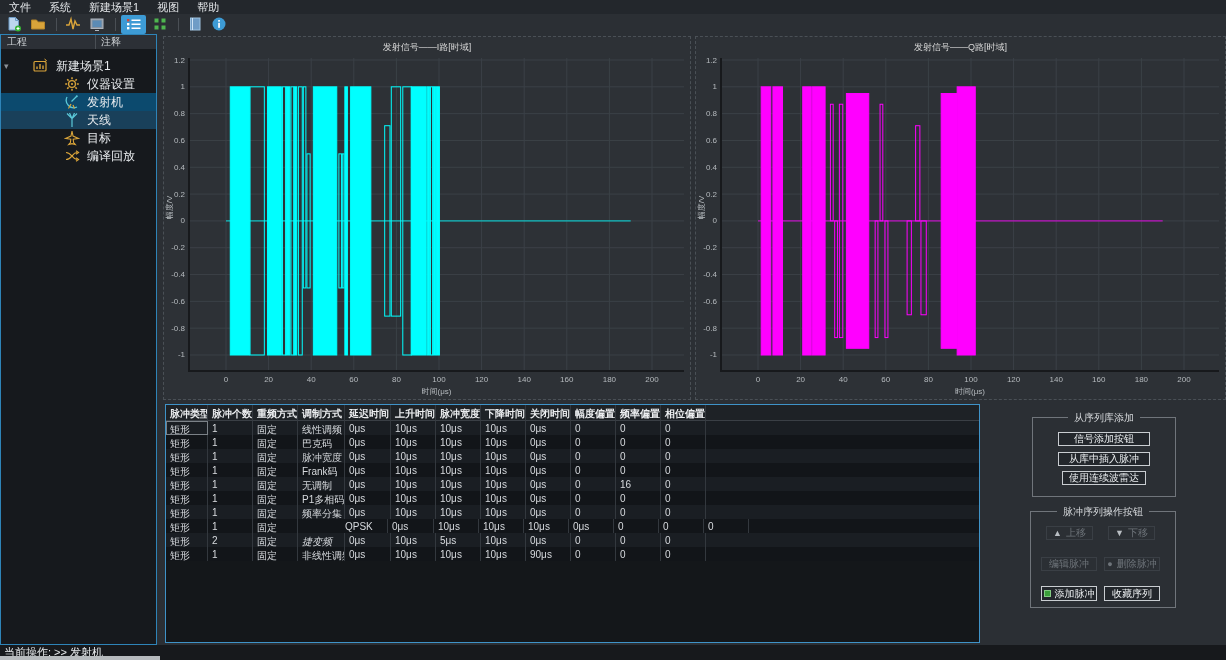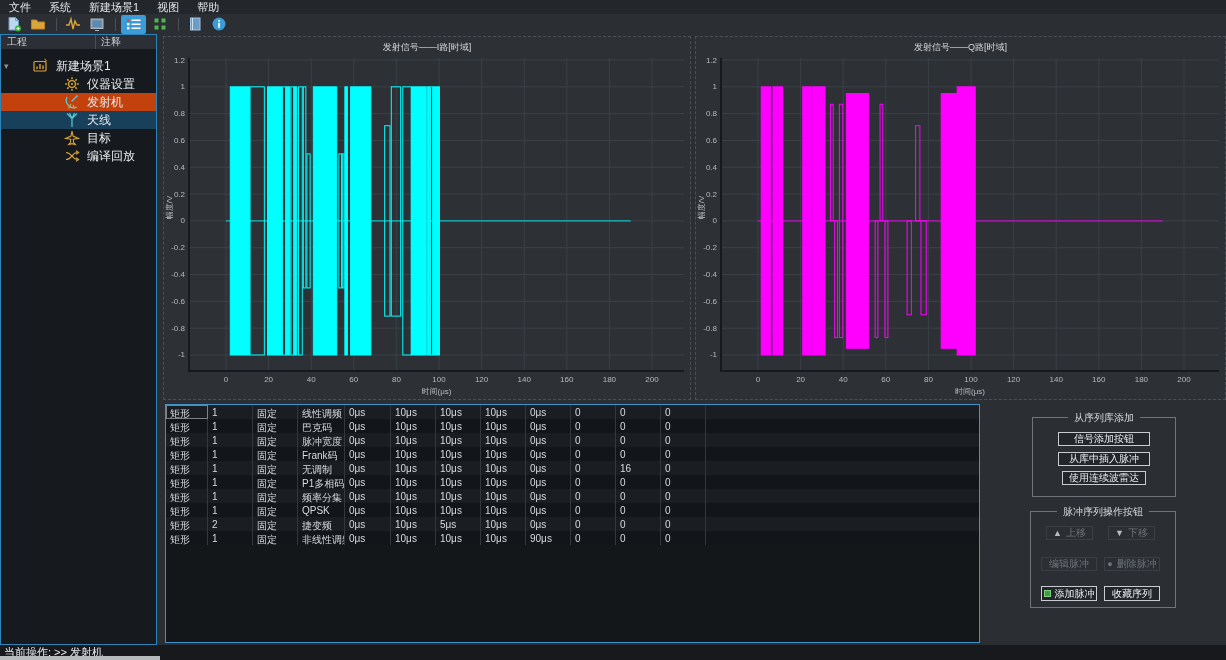--- a/index.html
+++ b/index.html
@@ -16,21 +16,21 @@
   .tbi.active{background:#3d9bd5;border-radius:2px;width:25px;height:19px}
   .tb-sep{width:1px;height:13px;background:#4a4f55;margin:0 5px}
 
   
   .sidebar{position:absolute;left:0;top:34px;width:157px;height:611px;background:#16191d;border:1px solid #2e84b8}
   .tree-header{display:flex;height:14px;background:#2c3036;font-size:10px;color:#ced2d6;align-items:center}
   .tree-header .th1{width:95px;padding-left:6px;border-right:1px solid #4a4f55;height:100%;display:flex;align-items:center}
   .tree-header .th2{padding-left:5px}
   .tree{padding-top:8px}
   .tree-row{height:18px;display:flex;align-items:center;font-size:12px;color:#e8ebee;white-space:nowrap}
-  .tree-row.selected{background:#c2410c}
+  .tree-row.selected{background:#0c4a6e}
   .tree-row.highlighted{background:#19405a}
   .tree-row .expander{width:10px;margin-left:3px;color:#8a9096;font-size:9px;line-height:10px}
   .tree-row.root .t-icon{margin-left:18px}
   .tree-row.child{padding-left:62px}
   .t-icon{width:17px;height:16px;display:inline-flex;align-items:center;justify-content:center}
   .t-label{margin-left:7px}
 
   
   .chart{position:absolute;top:36px;height:364px;background:#2d3136;border:1px dashed #4a5056}
   #chart1{left:163px;width:528px}
@@ -339,20 +339,35 @@
       <rect x="184.04899999999998" y="67.24969999999999" width="2.7690000000000055" height="116.6583" fill="none" stroke="#ff00ff" stroke-width="1"></rect>
       <rect x="188.94799999999998" y="183.908" width="2.9820000000000277" height="116.65830000000003" fill="none" stroke="#ff00ff" stroke-width="1"></rect>
       <rect x="211.1" y="183.908" width="4.259999999999991" height="93.86299999999997" fill="none" stroke="#ff00ff" stroke-width="1"></rect>
       <rect x="219.62" y="88.7041" width="4.259999999999991" height="95.20389999999999" fill="none" stroke="#ff00ff" stroke-width="1"></rect>
       <rect x="224.945" y="183.908" width="5.324999999999989" height="93.86299999999997" fill="none" stroke="#ff00ff" stroke-width="1"></rect>
       <rect x="245.17999999999998" y="56.5225" width="15.974999999999994" height="254.771" fill="#ff00ff" stroke="#ff00ff" stroke-width="1"></rect>
       <rect x="261.155" y="49.818" width="18.105000000000018" height="268.18000000000006" fill="#ff00ff" stroke="#ff00ff" stroke-width="1"></rect>
     </svg></div>
 
 <div class="table-panel" id="tableEl">
+    <div class="t-head">
+      <div class="t-cell" style="width: 42px;">脉冲类型</div>
+      <div class="t-cell" style="width: 45px;">脉冲个数</div>
+      <div class="t-cell" style="width: 45px;">重频方式</div>
+      <div class="t-cell" style="width: 47px;">调制方式</div>
+      <div class="t-cell" style="width: 46px;">延迟时间</div>
+      <div class="t-cell" style="width: 45px;">上升时间</div>
+      <div class="t-cell" style="width: 45px;">脉冲宽度</div>
+      <div class="t-cell" style="width: 45px;">下降时间</div>
+      <div class="t-cell" style="width: 45px;">关闭时间</div>
+      <div class="t-cell" style="width: 45px;">幅度偏置</div>
+      <div class="t-cell" style="width: 45px;">频率偏置</div>
+      <div class="t-cell" style="width: 45px;">相位偏置</div>
+      <div class="t-cell t-fill"></div>
+    </div>
     <div class="t-row even">
       <div class="t-cell focus-cell" style="width: 42px;">矩形</div>
       <div class="t-cell" style="width: 45px;">1</div>
       <div class="t-cell" style="width: 45px;">固定</div>
       <div class="t-cell" style="width: 47px;">线性调频</div>
       <div class="t-cell" style="width: 46px;">0μs</div>
       <div class="t-cell" style="width: 45px;">10μs</div>
       <div class="t-cell" style="width: 45px;">10μs</div>
       <div class="t-cell" style="width: 45px;">10μs</div>
       <div class="t-cell" style="width: 45px;">0μs</div>
@@ -448,36 +463,36 @@
       <div class="t-cell" style="width: 45px;">0μs</div>
       <div class="t-cell" style="width: 45px;">0</div>
       <div class="t-cell" style="width: 45px;">0</div>
       <div class="t-cell" style="width: 45px;">0</div>
       <div class="t-cell t-fill"></div>
     </div>
     <div class="t-row odd">
       <div class="t-cell" style="width: 42px;">矩形</div>
       <div class="t-cell" style="width: 45px;">1</div>
       <div class="t-cell" style="width: 45px;">固定</div>
-      <div class="t-cell" style="width: 47px;">QPSK</div>
+      <div class="t-cell" style="width: 47px; margin-left: 43px;">QPSK</div>
       <div class="t-cell" style="width: 46px;">0μs</div>
       <div class="t-cell" style="width: 45px;">10μs</div>
       <div class="t-cell" style="width: 45px;">10μs</div>
       <div class="t-cell" style="width: 45px;">10μs</div>
       <div class="t-cell" style="width: 45px;">0μs</div>
       <div class="t-cell" style="width: 45px;">0</div>
       <div class="t-cell" style="width: 45px;">0</div>
       <div class="t-cell" style="width: 45px;">0</div>
       <div class="t-cell t-fill"></div>
     </div>
     <div class="t-row even">
       <div class="t-cell" style="width: 42px;">矩形</div>
       <div class="t-cell" style="width: 45px;">2</div>
       <div class="t-cell" style="width: 45px;">固定</div>
-      <div class="t-cell" style="width: 47px;">捷变频</div>
+      <div class="t-cell" style="width: 47px; font-style: italic;">捷变频</div>
       <div class="t-cell" style="width: 46px;">0μs</div>
       <div class="t-cell" style="width: 45px;">10μs</div>
       <div class="t-cell" style="width: 45px;">5μs</div>
       <div class="t-cell" style="width: 45px;">10μs</div>
       <div class="t-cell" style="width: 45px;">0μs</div>
       <div class="t-cell" style="width: 45px;">0</div>
       <div class="t-cell" style="width: 45px;">0</div>
       <div class="t-cell" style="width: 45px;">0</div>
       <div class="t-cell t-fill"></div>
     </div>

